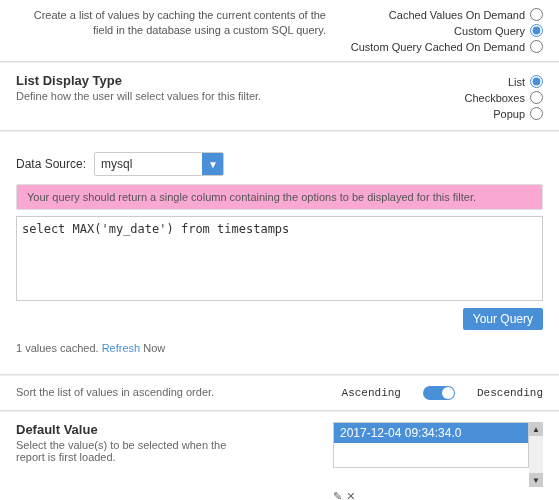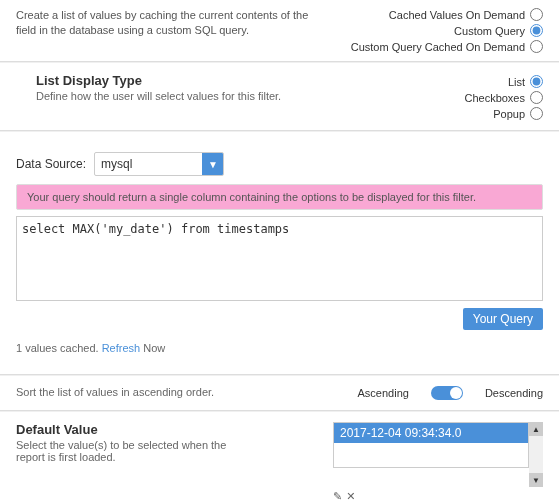--- a/index.html
+++ b/index.html
@@ -22,20 +22,21 @@
     .top-section {
       background: #fff;
       padding: 8px 16px 8px 16px;
       border-bottom: 1px solid #ddd;
     }
     .top-section .description-text {
       color: #555;
       font-size: 11px;
       max-width: 310px;
       line-height: 1.4;
+      text-align: right;
     }
     .top-row {
       display: flex;
       justify-content: space-between;
       align-items: flex-start;
     }
     .radio-options {
       display: flex;
       flex-direction: column;
       align-items: flex-end;
@@ -69,21 +70,20 @@
       font-size: 11px;
       color: #666;
     }
     .list-display-row {
       display: flex;
       justify-content: space-between;
       align-items: flex-start;
     }
     .list-display-left {
       flex: 1;
-      margin-left: 20px;
     }
     .list-display-right {
       display: flex;
       flex-direction: column;
       align-items: flex-end;
       gap: 3px;
       margin-top: 2px;
     }
 
     
@@ -188,20 +188,21 @@
       display: flex;
       justify-content: space-between;
       align-items: flex-start;
     }
     .sort-left {}
     .sort-right {
       display: flex;
       align-items: center;
       gap: 22px;
       font-size: 11px;
+      font-family: Liberation Mono, monospace;
     }
     .toggle-btn {
       display: inline-flex;
       align-items: center;
       background: #4a90d9;
       border-radius: 10px;
       width: 32px;
       height: 14px;
       position: relative;
       cursor: pointer;

